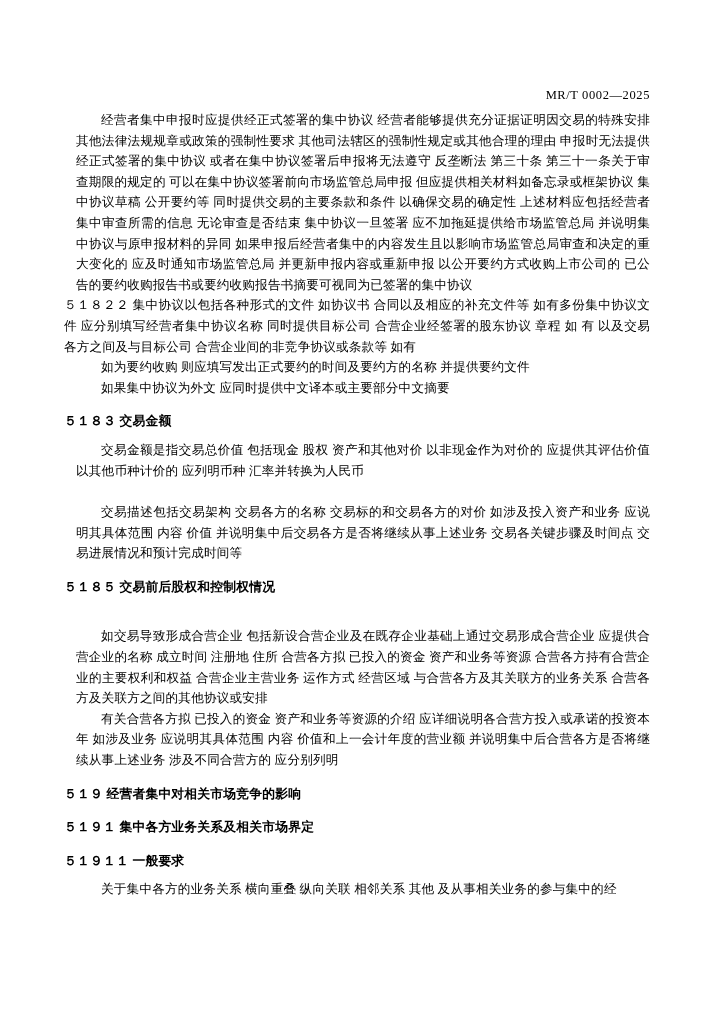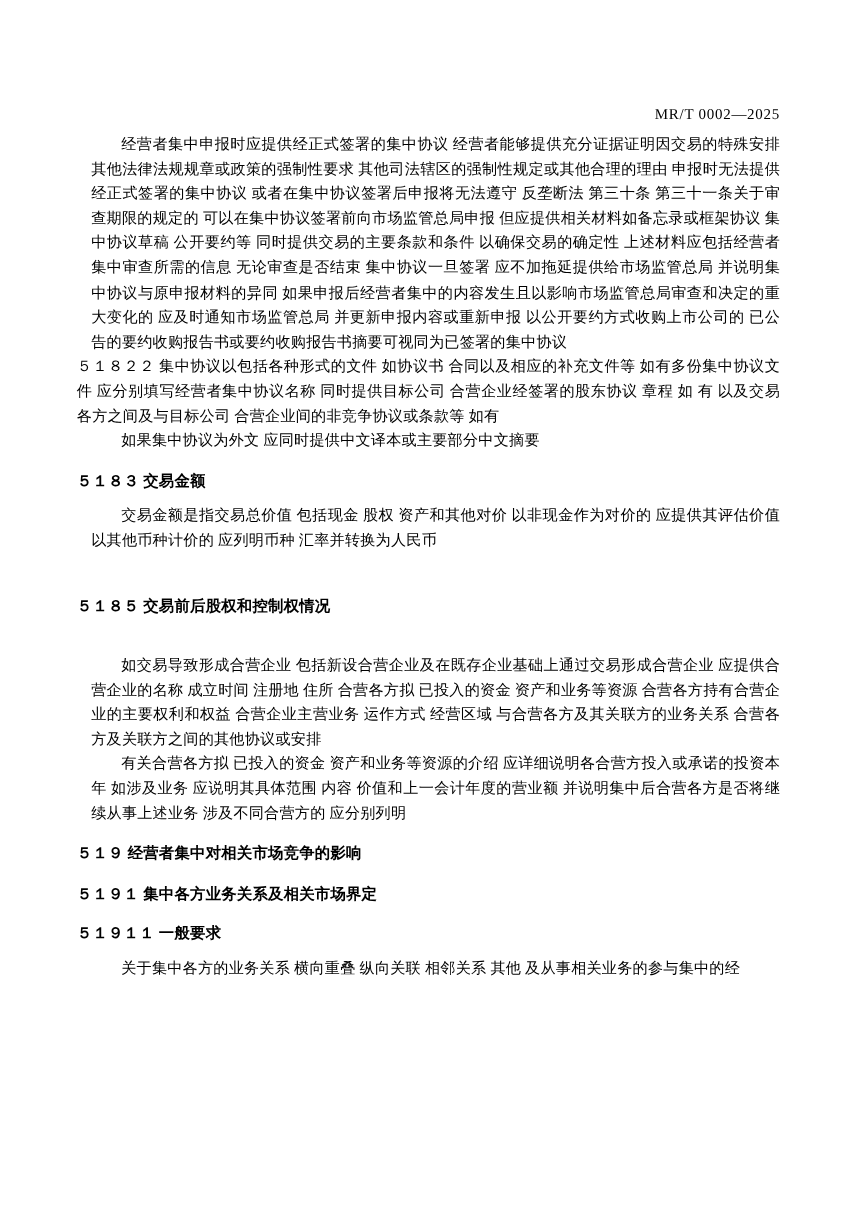--- a/index.html
+++ b/index.html
@@ -64,27 +64,29 @@
 </head>
 <body>
 
 <div class="page">
 
   <div class="header">MR/T 0002—2025</div>
 
   <div class="content" id="content">
       <p class="body indent">经营者集中申报时应提供经正式签署的集中协议  经营者能够提供充分证据证明因交易的特殊安排  其他法律法规规章或政策的强制性要求  其他司法辖区的强制性规定或其他合理的理由  申报时无法提供经正式签署的集中协议  或者在集中协议签署后申报将无法遵守  反垄断法  第三十条  第三十一条关于审查期限的规定的  可以在集中协议签署前向市场监管总局申报  但应提供相关材料如备忘录或框架协议  集中协议草稿  公开要约等  同时提供交易的主要条款和条件  以确保交易的确定性  上述材料应包括经营者集中审查所需的信息  无论审查是否结束  集中协议一旦签署  应不加拖延提供给市场监管总局  并说明集中协议与原申报材料的异同  如果申报后经营者集中的内容发生且以影响市场监管总局审查和决定的重大变化的  应及时通知市场监管总局  并更新申报内容或重新申报  以公开要约方式收购上市公司的  已公告的要约收购报告书或要约收购报告书摘要可视同为已签署的集中协议</p>
       <p class="body">５１８２２  集中协议以包括各种形式的文件  如协议书  合同以及相应的补充文件等    如有多份集中协议文件  应分别填写经营者集中协议名称  同时提供目标公司  合营企业经签署的股东协议  章程  如  有  以及交易各方之间及与目标公司  合营企业间的非竞争协议或条款等  如有</p>
+      <p class="body indent">如为要约收购  则应填写发出正式要约的时间及要约方的名称  并提供要约文件</p>
       <p class="body indent">如果集中协议为外文  应同时提供中文译本或主要部分中文摘要</p>
       <div class="gap-md"></div>
       <h3 class="sec">５１８３    交易金额</h3>
       <div class="gap-sm"></div>
       <p class="body indent">交易金额是指交易总价值  包括现金  股权  资产和其他对价    以非现金作为对价的  应提供其评估价值    以其他币种计价的  应列明币种  汇率并转换为人民币</p>
       <div class="gap-md"></div>
       <div class="gap-sm"></div>
+      <p class="body indent">交易描述包括交易架构  交易各方的名称  交易标的和交易各方的对价  如涉及投入资产和业务  应说明其具体范围  内容  价值  并说明集中后交易各方是否将继续从事上述业务    交易各关键步骤及时间点  交易进展情况和预计完成时间等</p>
       <div class="gap-md"></div>
       <h3 class="sec">５１８５    交易前后股权和控制权情况</h3>
       <div class="gap-sm"></div>
       <div class="gap-md"></div>
       <div class="gap-sm"></div>
       <p class="body indent">如交易导致形成合营企业  包括新设合营企业及在既存企业基础上通过交易形成合营企业  应提供合营企业的名称  成立时间  注册地  住所  合营各方拟  已投入的资金  资产和业务等资源  合营各方持有合营企业的主要权利和权益  合营企业主营业务  运作方式  经营区域  与合营各方及其关联方的业务关系  合营各方及关联方之间的其他协议或安排</p>
       <p class="body indent">有关合营各方拟  已投入的资金  资产和业务等资源的介绍  应详细说明各合营方投入或承诺的投资本年    如涉及业务  应说明其具体范围  内容  价值和上一会计年度的营业额  并说明集中后合营各方是否将继续从事上述业务    涉及不同合营方的  应分别列明</p>
       <div class="gap-md"></div>
       <h3 class="sec">５１９    经营者集中对相关市场竞争的影响</h3>
       <div class="gap-md"></div>

